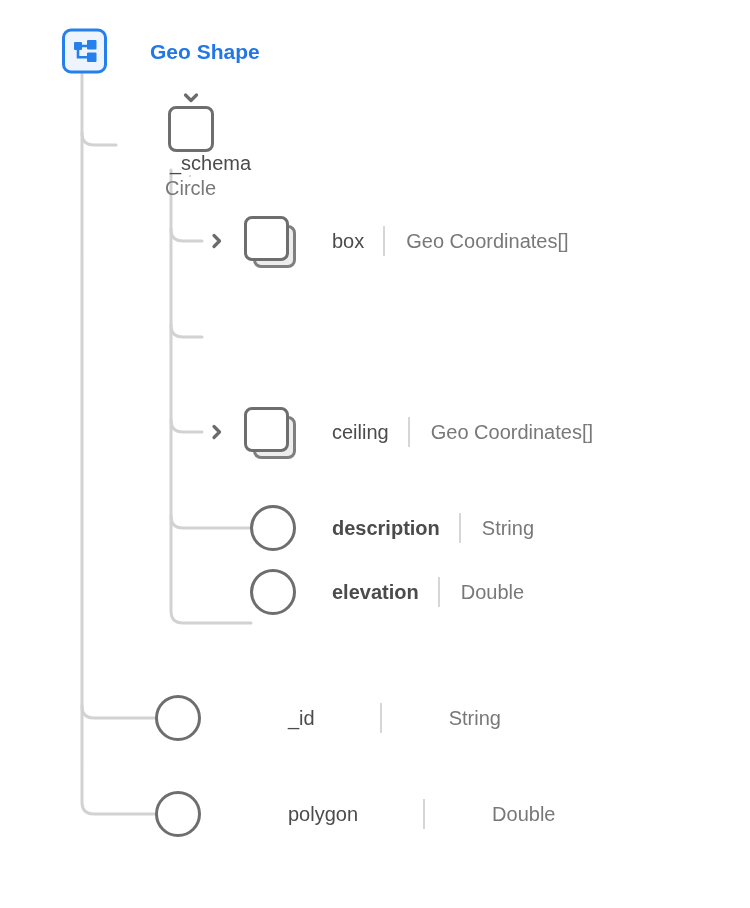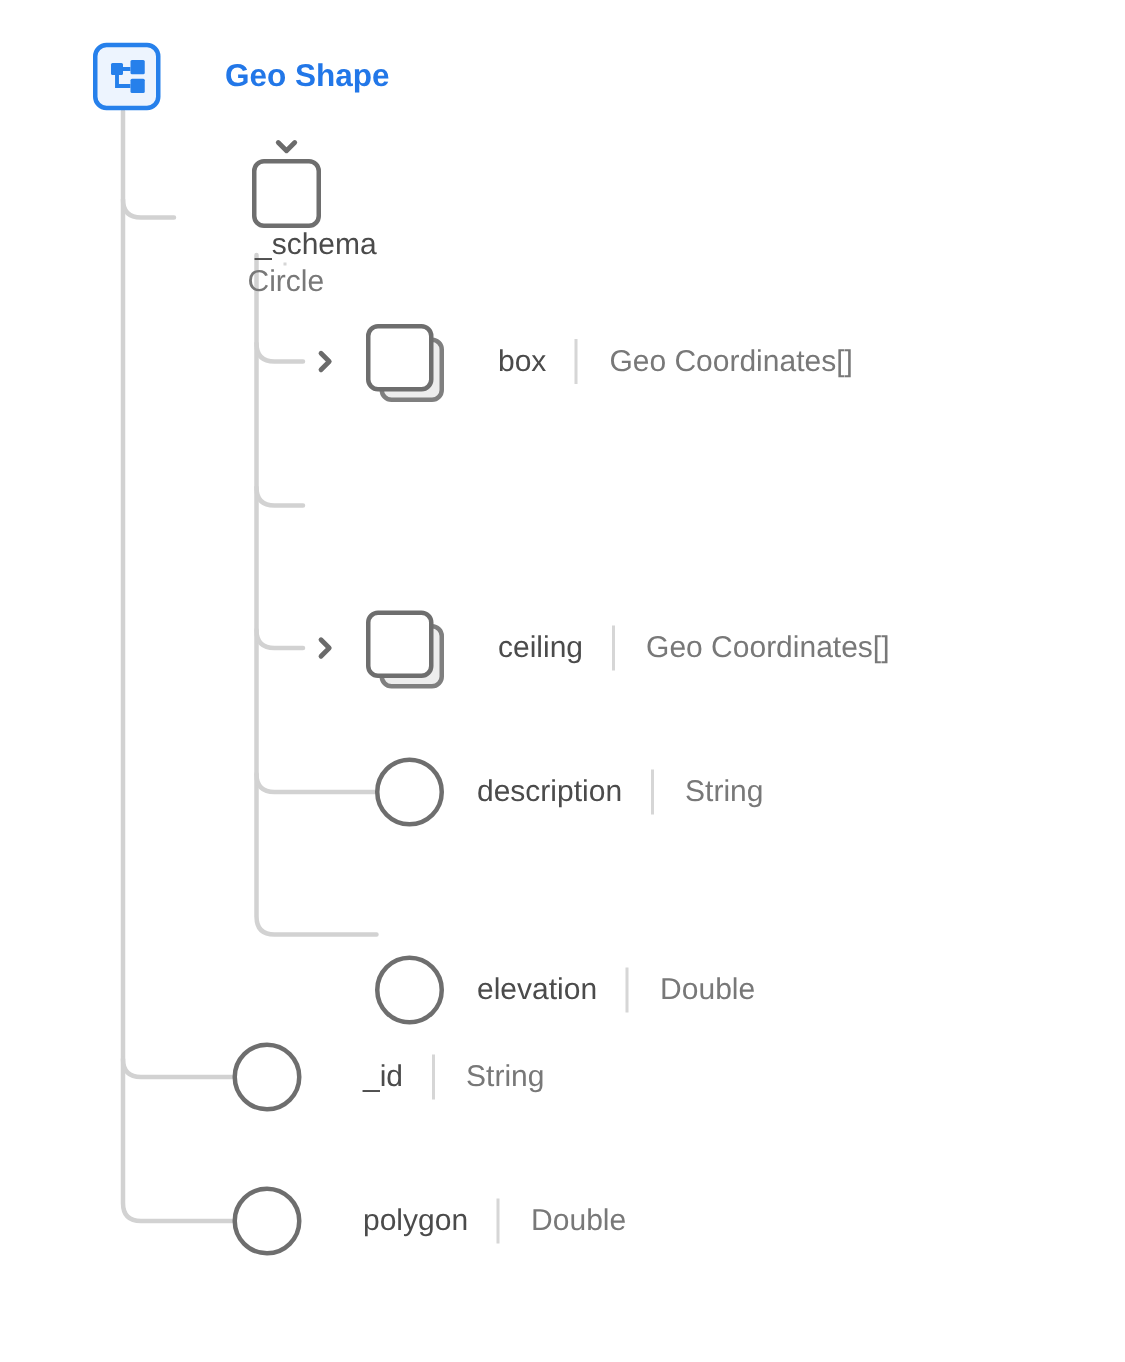--- a/index.html
+++ b/index.html
@@ -50,24 +50,24 @@
   .ntype{font-size:20px;color:#787878;}
   .sep{width:2px;height:30px;background:#d6d6d6;margin:0 21px 0 19px;flex:0 0 2px;}
 
   
   .lvl1-obj{left:130px;flex-direction:column;}
   .lvl1-obj .icon-slot{margin-left:1px;}
   .lvl1-obj .nname{margin-left:40px;}
   .lvl2-obj{left:209px;}
   .lvl2-obj .icon-slot{margin-left:19px;}
   .lvl2-obj .nname{margin-left:42px;text-align:right;}
-  .lvl1-field{left:155px;}
+  .lvl1-field{left:155px;gap:46px;}
   .lvl1-field .nname{margin-left:41px;}
   .lvl2-field{left:250px;}
-  .lvl2-field .nname{margin-left:22px;}
+  .lvl2-field .nname{margin-left:36px;font-weight:bold;}
 </style>
 </head>
 <body>
 
 <div class="canvas">
 
   <svg class="wires" width="750" height="908">
     <path d="M82 74 V802 Q82 814 94 814 H156"></path>
     <path d="M82 133 Q82 145 94 145 H116"></path>
     <path d="M82 706 Q82 718 94 718 H156"></path>
@@ -135,21 +135,21 @@
     <span class="ntype">Geo Coordinates[]</span>
   </div>
 
   <div class="row lvl2-field" style="top:528px">
     <span class="icon-slot icon-circle"></span>
     <span class="nname">description</span>
     <span class="sep"></span>
     <span class="ntype">String</span>
   </div>
 
-  <div class="row lvl2-field" style="top:660px">
+  <div class="row lvl2-field" style="top:592px">
     <span class="icon-slot icon-circle"></span>
     <span class="nname">elevation</span>
     <span class="sep"></span>
     <span class="ntype">Double</span>
   </div>
 
   <div class="row lvl1-field" style="top:718px">
     <span class="icon-slot icon-circle"></span>
     <span class="nname">_id</span>
     <span class="sep"></span>

